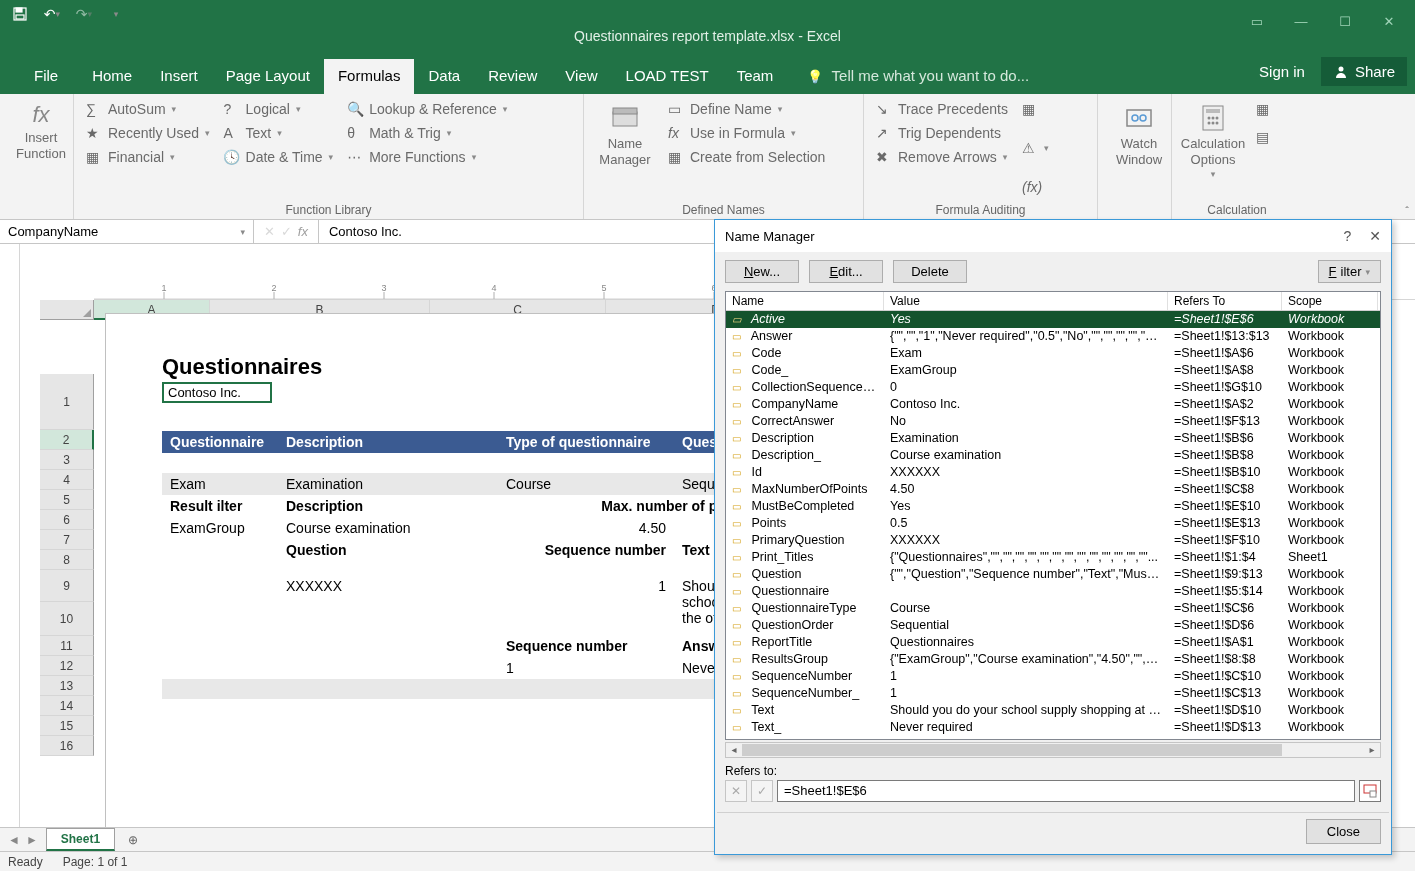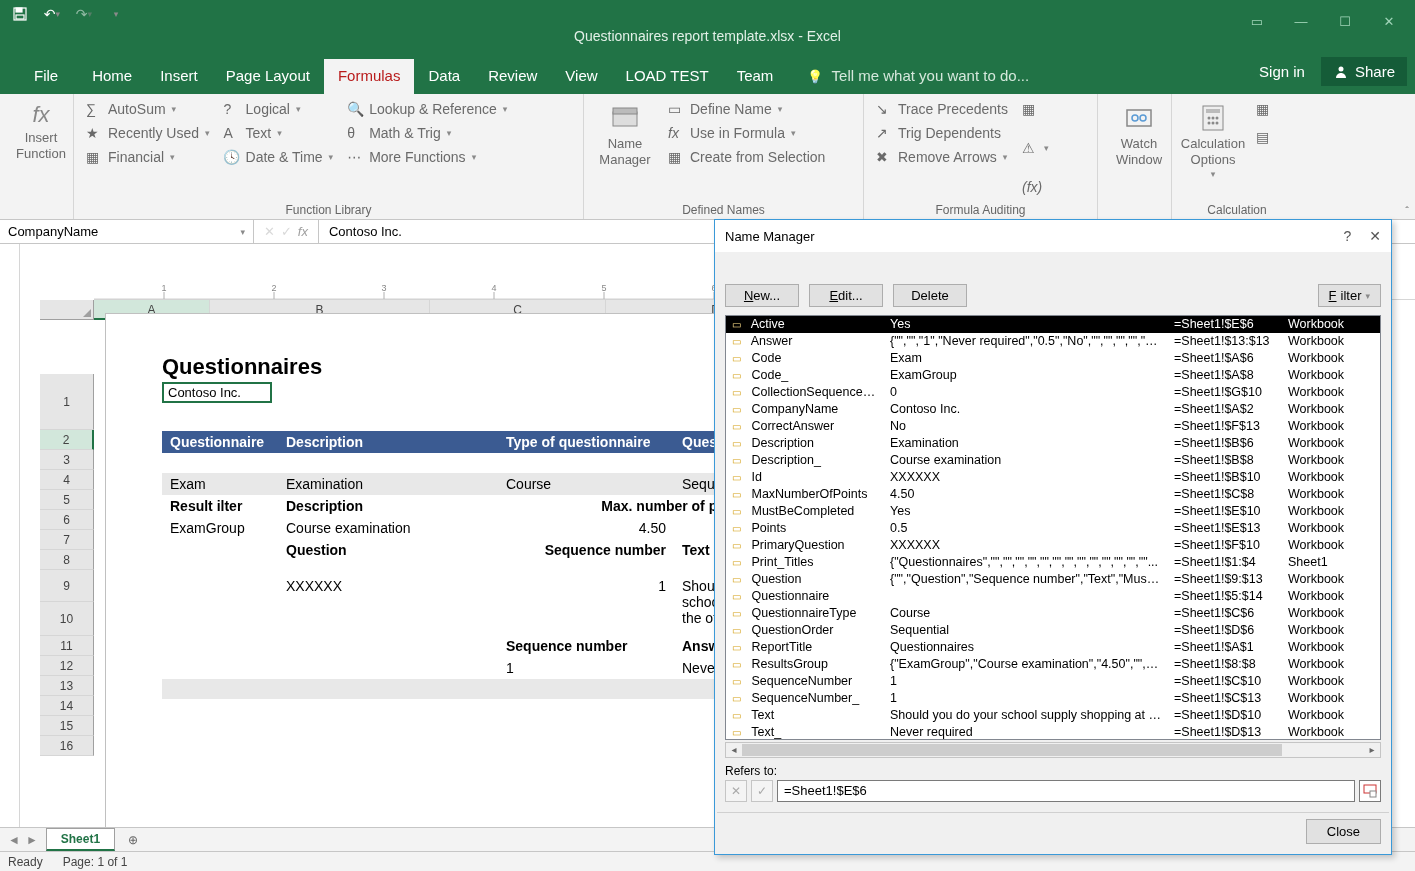--- a/index.html
+++ b/index.html
@@ -9,21 +9,21 @@
 .title-bar { height: 54px; background: #217346; display: flex; align-items: flex-start; color: #fff; position: relative; }
 .title-left { display: flex; align-items: center; padding: 3px 6px; gap: 4px; }
 .qat-btn { width: 28px; height: 22px; display: flex; align-items: center; justify-content: center; color: #fff; font-size: 14px; }
 .win-title { position: absolute; left: 50%; transform: translateX(-50%); top: 28px; font-size: 14px; color: #e2f0e7; }
 .win-controls { position: absolute; right: 4px; top: 6px; display: flex; gap: 0; }
 .win-btn { width: 44px; height: 30px; display: flex; align-items: center; justify-content: center; color: #a0d4b8; font-size: 13px; }
 
 
 .tabs-row { height: 40px; background: #217346; display: flex; align-items: flex-end; color: #fff; padding-left: 14px; }
 .tab { padding: 8px 14px 10px; font-size: 15px; cursor: pointer; }
-.tab.active { background: #f3f3f3; color: #b91c1c; }
+.tab.active { background: #f3f3f3; color: #000000; }
 .tab.file { padding-left: 20px; padding-right: 20px; }
 .tellme { margin-left: 20px; display: flex; align-items: center; gap: 8px; font-size: 15px; color: #d5e8dc; padding-bottom: 10px; }
 .right-links { margin-left: auto; display: flex; align-items: center; padding-bottom: 8px; padding-right: 8px; gap: 16px; font-size: 15px; }
 .share-btn { background: #155c38; padding: 6px 12px; display: flex; align-items: center; gap: 6px; }
 
 
 .ribbon { height: 126px; background: #f3f3f3; border-bottom: 1px solid #c6c6c6; display: flex; position: relative; }
 .rgroup { border-right: 1px solid #d6d6d6; padding: 4px 6px 0; display: flex; flex-direction: column; position: relative; }
 .rgroup-label { position: absolute; bottom: 2px; left: 0; right: 0; text-align: center; font-size: 12px; color: #666; }
 .rbtns { display: flex; gap: 2px; height: 100px; }
@@ -74,29 +74,29 @@
 .stab { padding: 3px 14px; border: 1px solid #a0a0a0; border-bottom: 2px solid #217346; background: #fff; font-weight: bold; color: #217346; }
 .add-sheet { width: 24px; text-align: center; color: #666; margin-left: 6px; }
 
 
 .status-bar { position: absolute; bottom: 0; left: 0; right: 0; height: 20px; background: #f3f3f3; border-top: 1px solid #c6c6c6; font-size: 12px; color: #444; display: flex; align-items: center; padding: 0 8px; gap: 20px; }
 
 
 .dialog { position: absolute; left: 714px; top: 219px; width: 678px; height: 636px; background: #f0f0f0; border: 1px solid #3a99d8; box-shadow: 3px 3px 6px rgba(0,0,0,0.2); display: flex; flex-direction: column; }
 .dlg-title { height: 32px; display: flex; align-items: center; justify-content: space-between; padding: 0 10px; font-size: 13px; background: #fff; }
 .dlg-title .dt-right { display: flex; gap: 18px; color: #555; font-size: 14px; }
-.dlg-toolbar { padding: 8px 10px; display: flex; gap: 10px; align-items: center; margin-top: 24px; }
+.dlg-toolbar { padding: 8px 10px; display: flex; gap: 10px; align-items: center; }
 .dlg-btn { background: #e1e1e1; border: 1px solid #adadad; padding: 3px 0; font-size: 13px; width: 74px; text-align: center; }
 .dlg-btn u { text-decoration: underline; }
 .dlg-filter { margin-left: auto; background: #e1e1e1; border: 1px solid #adadad; padding: 3px 10px; font-size: 13px; display: flex; align-items: center; gap: 4px; }
 .dlg-list { flex: 1; margin: 0 10px; background: #fff; border: 1px solid #828790; overflow: auto; font-size: 13px; }
 .dlg-hdr { display: flex; background: #fff; border-bottom: 1px solid #d0d0d0; position: sticky; top: 0; }
 .dlg-hdr div { padding: 2px 6px; border-right: 1px solid #e0e0e0; font-size: 12px; }
 .dlg-row { display: flex; padding: 0; }
-.dlg-row.sel { background: #000000; color: #fff; }
+.dlg-row.sel { background: #14532d; color: #fff; font-style: italic; }
 .dlg-row div { padding: 0 6px; white-space: nowrap; overflow: hidden; text-overflow: ellipsis; font-size: 12.5px; line-height: 17px; }
 .nm-ico { width: 16px; display: inline-block; }
 .nm-ico::before { content:'▭'; color: #d4a017; font-size: 10px; }
 .dlg-row.sel .nm-ico::before { color: #ffe08a; }
 .dc1 { width: 158px; } .dc2 { width: 284px; } .dc3 { width: 114px; } .dc4 { width: 96px; }
 .dlg-refers { padding: 6px 10px 10px; font-size: 12px; }
 .dlg-refers-row { display: flex; align-items: center; gap: 4px; margin-top: 2px; }
 .ref-btn { width: 22px; height: 22px; border: 1px solid #c5c5c5; background: #f4f4f4; display: flex; align-items: center; justify-content: center; color: #aaa; font-size: 12px; }
 .ref-input { flex: 1; border: 1px solid #7a7a7a; background: #fff; padding: 2px 6px; font-size: 13px; height: 22px; }
 .ref-pick { width: 22px; height: 22px; border: 1px solid #7a7a7a; background: #fff; display: flex; align-items: center; justify-content: center; }
@@ -465,20 +465,26 @@
       <span>✕</span>
     </div>
   </div>
   <div class="dlg-toolbar">
     <div class="dlg-btn"><u>N</u><span></span>ew...</div>
     <div class="dlg-btn"><u>E</u>dit...</div>
     <div class="dlg-btn"><span>Delete</span></div>
     <div class="dlg-filter"><u>F</u>ilter<span class="dd">▾</span></div>
   </div>
   <div class="dlg-list">
+    <div class="dlg-hdr">
+      <div class="dc1">Name</div>
+      <div class="dc2">Value</div>
+      <div class="dc3">Refers To</div>
+      <div class="dc4">Scope</div>
+    </div>
     <div id="name-rows">
         <div class="dlg-row sel">
           <div class="dc1"><span class="nm-ico"></span> Active</div>
           <div class="dc2">Yes</div>
           <div class="dc3">=Sheet1!$E$6</div>
           <div class="dc4">Workbook</div>
         </div>
         <div class="dlg-row">
           <div class="dc1"><span class="nm-ico"></span> Answer</div>
           <div class="dc2">{"","","1","Never required","0.5","No","","","","","","",""...</div>

